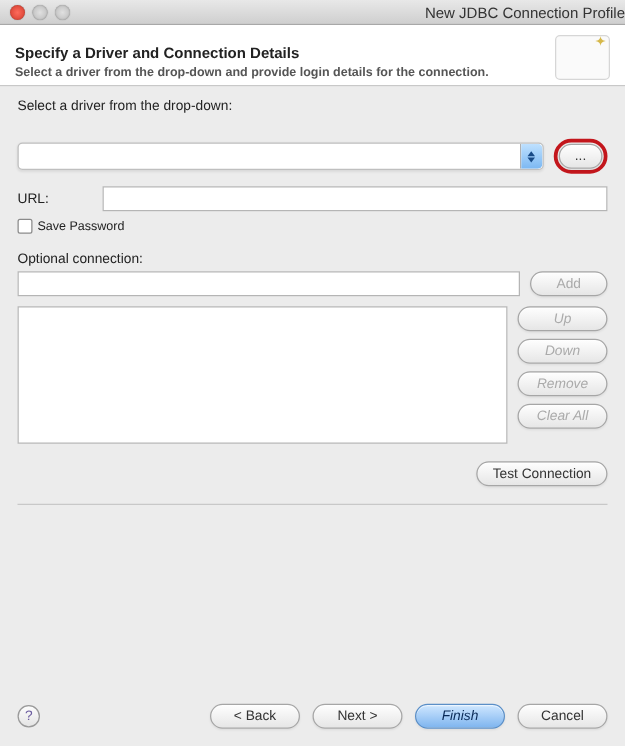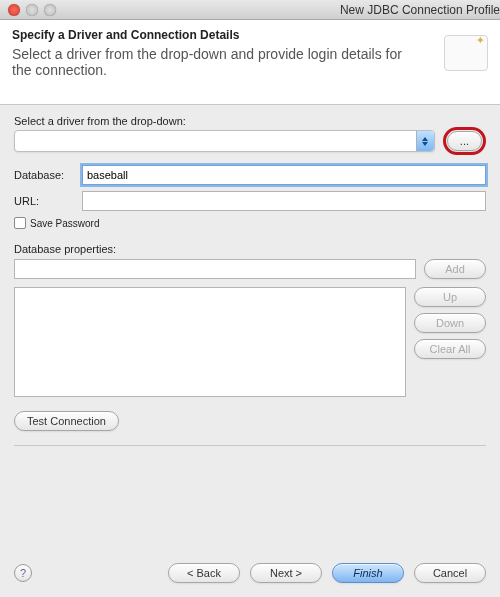--- a/index.html
+++ b/index.html
@@ -25,42 +25,42 @@
   .traffic { display:flex; gap:6px; position:absolute; left:8px; top:4px; }
   .tl-btn { width:12px; height:12px; border-radius:50%; box-shadow: inset 0 0 1px rgba(0,0,0,.4), 0 0 1px rgba(0,0,0,.3); }
   .tl-close { background: radial-gradient(#fd6b5c,#d0392a); }
   .tl-min   { background: radial-gradient(#e0e0e0,#b8b8b8); }
   .tl-zoom  { background: radial-gradient(#e0e0e0,#b8b8b8); }
   .title { flex:1; text-align:right; font-size:12px; color:#333; }
 
   .header-strip {
     background:#fff;
     border-bottom:1px solid #c8c8c8;
-    padding:8px 12px 26px 12px;
+    padding:8px 12px 4px 12px;
     display:flex;
-    align-items:center;
+    align-items:flex-end;
     gap:10px;
   }
   .header-text h2 { margin:0 0 4px 0; font-size:12px; font-weight:bold; }
-  .header-text p { margin:0; font-size:14px; color:#555; }
+  .header-text p { margin:0; font-size:10px; color:#555;font-weight:bold; }
   .header-icon {
     width:44px; height:36px;
     background:#fafafa;
     border:1px solid #d6d6d6;
     border-radius:4px;
     position:relative;
     flex-shrink:0;
   }
   .header-icon::after {
     content:"✦"; position:absolute; right:2px; top:-2px; color:#d6b84a; font-size:11px;
   }
 
   .content { padding:10px 14px 6px 14px; }
 
-  .label { font-size:11px; color:#222; margin-bottom:0; }
+  .label { font-size:11px; color:#222; margin-bottom:20px; }
 
   .driver-row { display:flex; align-items:center; gap:8px; margin-bottom:10px; }
   .aqua-select {
     flex:1;
     height:22px;
     background:#fff;
     border:1px solid #bfbfbf;
     border-radius:4px;
     position:relative;
     box-shadow:0 1px 2px rgba(0,0,0,.08);
@@ -106,28 +106,28 @@
     outline:none;
     box-shadow:0 0 0 2px #8ab6e8;
     border-color:#6ea3de;
   }
   .checkbox-row { margin-top:4px; display:flex; align-items:center; gap:4px; font-size:10px; }
   .cb { width:12px;height:12px;border:1px solid #8a8a8a;background:#fff;border-radius:2px; }
 
   .opt-label { margin-top:14px; margin-bottom:4px; }
   .opt-row { display:flex; gap:8px; align-items:center; margin-bottom:8px;}
   .opt-row .text-input{flex:1;}
-  .list-row { display:flex; gap:8px; }
+  .list-row { display:flex; gap:8px;font-style:italic; }
   .listbox {
     flex:1; height:110px; background:#fff; border:1px solid #b5b5b5;
   }
   .list-btns { display:flex; flex-direction:column; gap:6px; width:72px; }
   .list-btns .pill-btn { width:100%; }
 
-  .test-row { display:flex; justify-content:flex-start; margin:14px 0 0 0; padding:0 0 4px 0;}
+  .test-row { display:flex; justify-content:flex-end; margin:14px 0 0 0; padding:0 0 4px 0;}
   .rule { border:none; border-top:1px solid #c8c8c8; margin:10px 0 10px 0;}
 
   .footer {
     position:absolute; left:0; right:0; bottom:0;
     padding:10px 14px 14px 14px;
     display:flex; align-items:center; gap:10px;
   }
   .help {
     width:18px;height:18px;border:1px solid #9a9a9a;border-radius:50%;
     background:linear-gradient(#fdfdfd,#e4e4e4);
@@ -174,47 +174,46 @@
       </div>
     </div>
     <div class="highlight-ring">
       <div class="pill-btn" style="min-width:32px;">
         <span>...</span>
       </div>
     </div>
   </div>
 
   <div class="form-row">
-    <label>Database:</label>
-    <input class="text-input focus" value="baseball" style="">
-  </div>
-  <div class="form-row">
     <label>URL:</label>
     <input class="text-input" value="" style="">
   </div>
   <div class="checkbox-row">
     <div class="cb"></div>
     <span>Save Password</span>
   </div>
 
-  <div class="label opt-label">Database properties:</div>
+  <div class="label opt-label">Optional connection:</div>
   <div class="opt-row">
     <input class="text-input" value="" style="">
     <div class="pill-btn disabled" style="min-width:62px;">
         <span>Add</span>
       </div>
   </div>
   <div class="list-row">
     <div class="listbox"></div>
     <div class="list-btns">
       <div class="pill-btn disabled">
           <span>Up</span>
         </div>
       <div class="pill-btn disabled">
           <span>Down</span>
+        </div>
+      <div class="pill-btn disabled">
+          <span>Remove</span>
         </div>
       <div class="pill-btn disabled">
           <span>Clear All</span>
         </div>
     </div>
   </div>
 
   <div class="test-row">
     <div class="pill-btn">
         <span>Test Connection</span>

